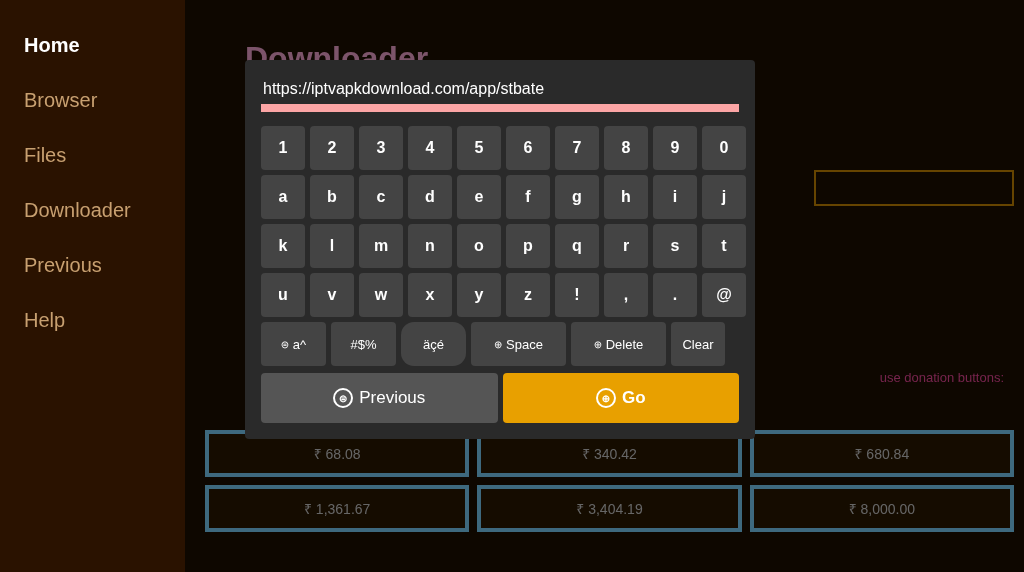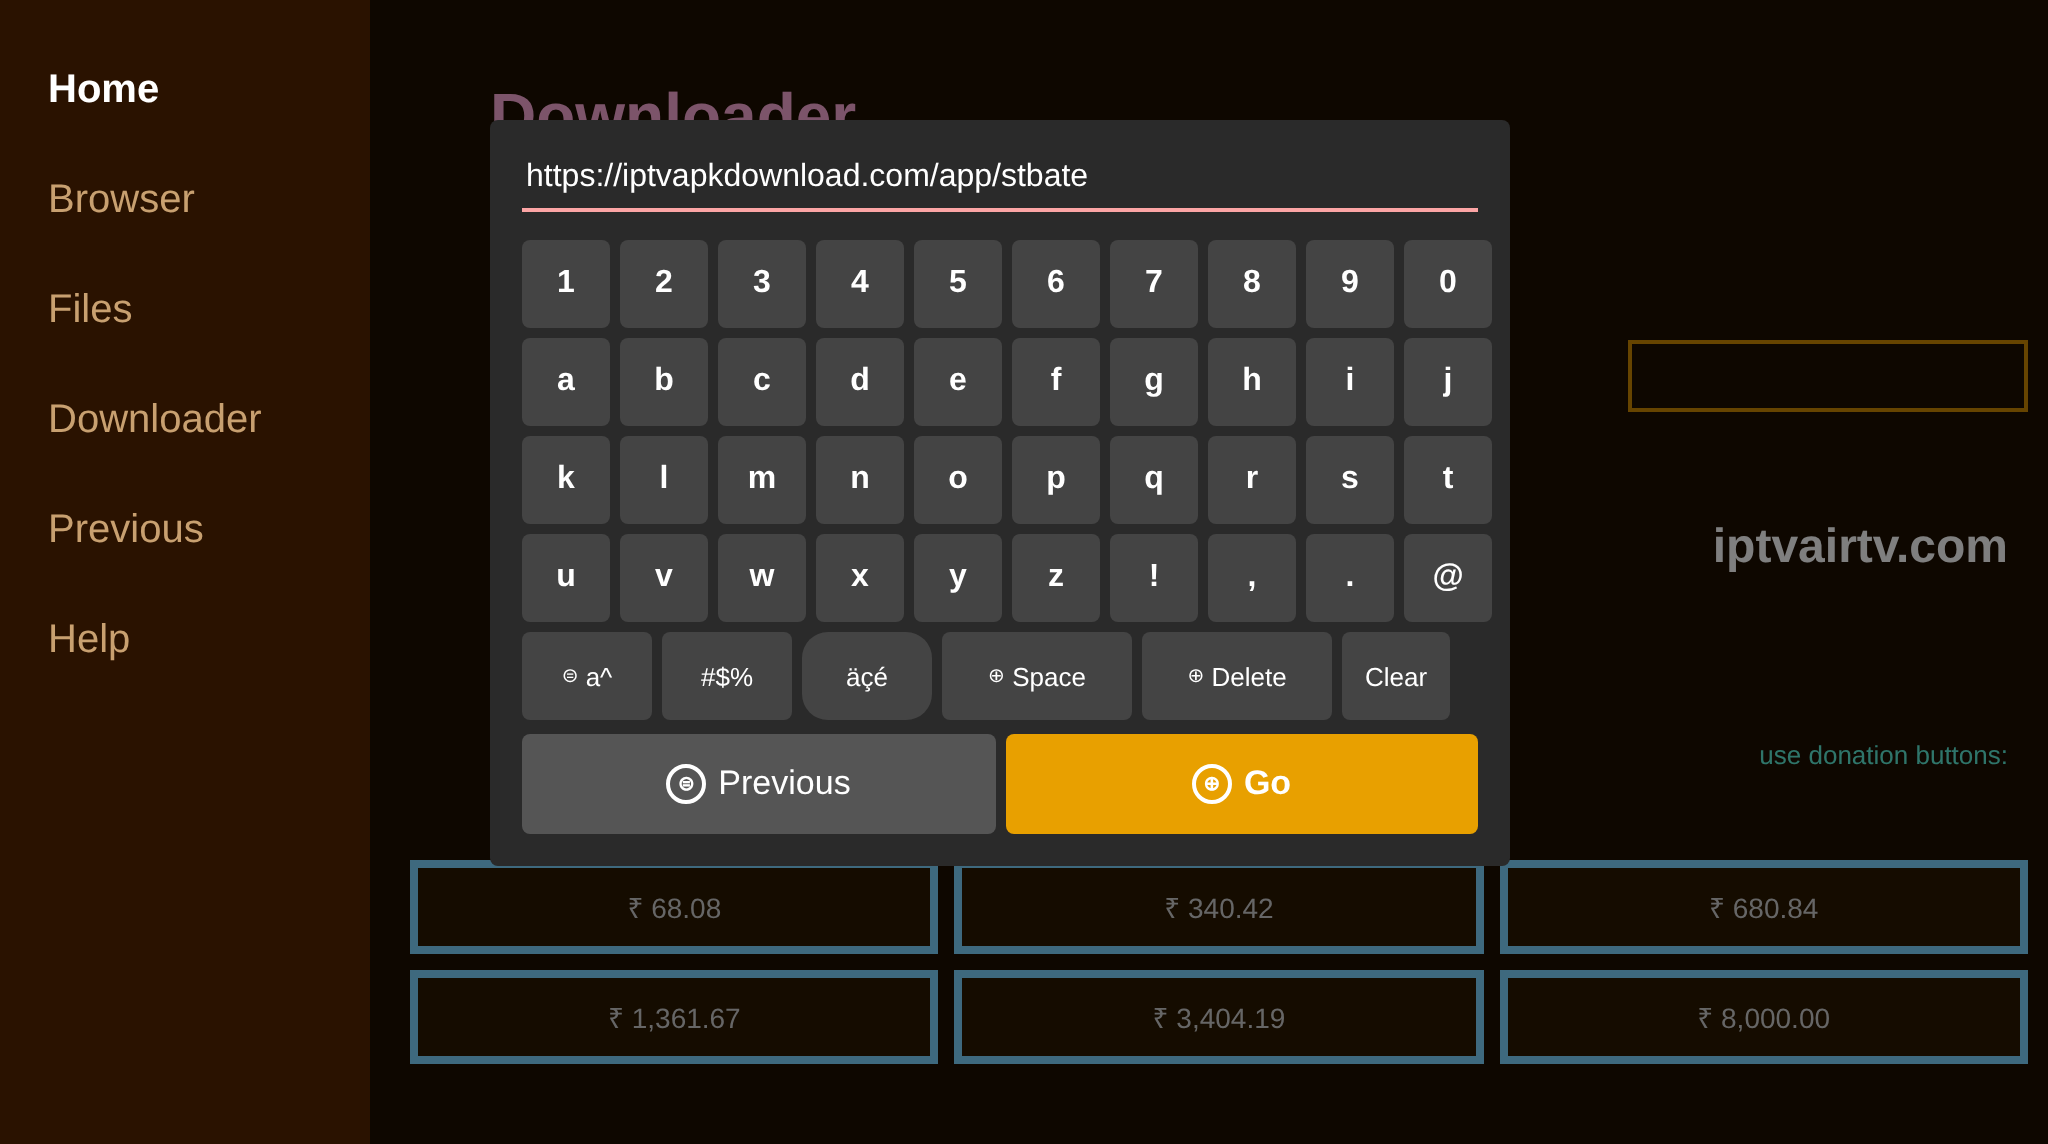--- a/index.html
+++ b/index.html
@@ -60,21 +60,21 @@
       right: 20px;
       color: #ffffff;
       font-size: 24px;
       font-weight: bold;
     }
 
     .donation-text {
       position: absolute;
       top: 370px;
       right: 20px;
-      color: #5eead4;
+      color: #ec4899;
       font-size: 13px;
     }
 
     
     .price-grid {
       position: absolute;
       bottom: 40px;
       left: 20px;
       right: 10px;
       display: grid;
@@ -117,21 +117,21 @@
       background: #2a2a2a;
       border-radius: 4px;
       padding: 16px;
     }
 
     
     .url-bar {
       width: 100%;
       background: transparent;
       border: none;
-      border-bottom: 2px solid #fca5a5;
+      border-bottom: 8px solid #fca5a5;
       color: #ffffff;
       font-size: 16px;
       padding: 4px 2px 6px;
       margin-bottom: 14px;
       outline: none;
     }
 
     
     .keyboard {
       display: flex;
@@ -256,23 +256,20 @@
   </div>
 </div>
 
 <div class="main">
   <div class="downloader-title">
     <span>Downloader</span>
   </div>
 
   <div class="url-input-bg"></div>
 
-  <div class="iptvair-text">
-    <span>iptvairtv.com</span>
-  </div>
 
   <div class="donation-text">
     <span>use donation buttons:</span>
   </div>
 
   <div class="price-grid">
     <div class="price-cell">₹ 68.08</div>
     <div class="price-cell">₹ 340.42</div>
     <div class="price-cell">₹ 680.84</div>
     <div class="price-cell">₹ 1,361.67</div>

